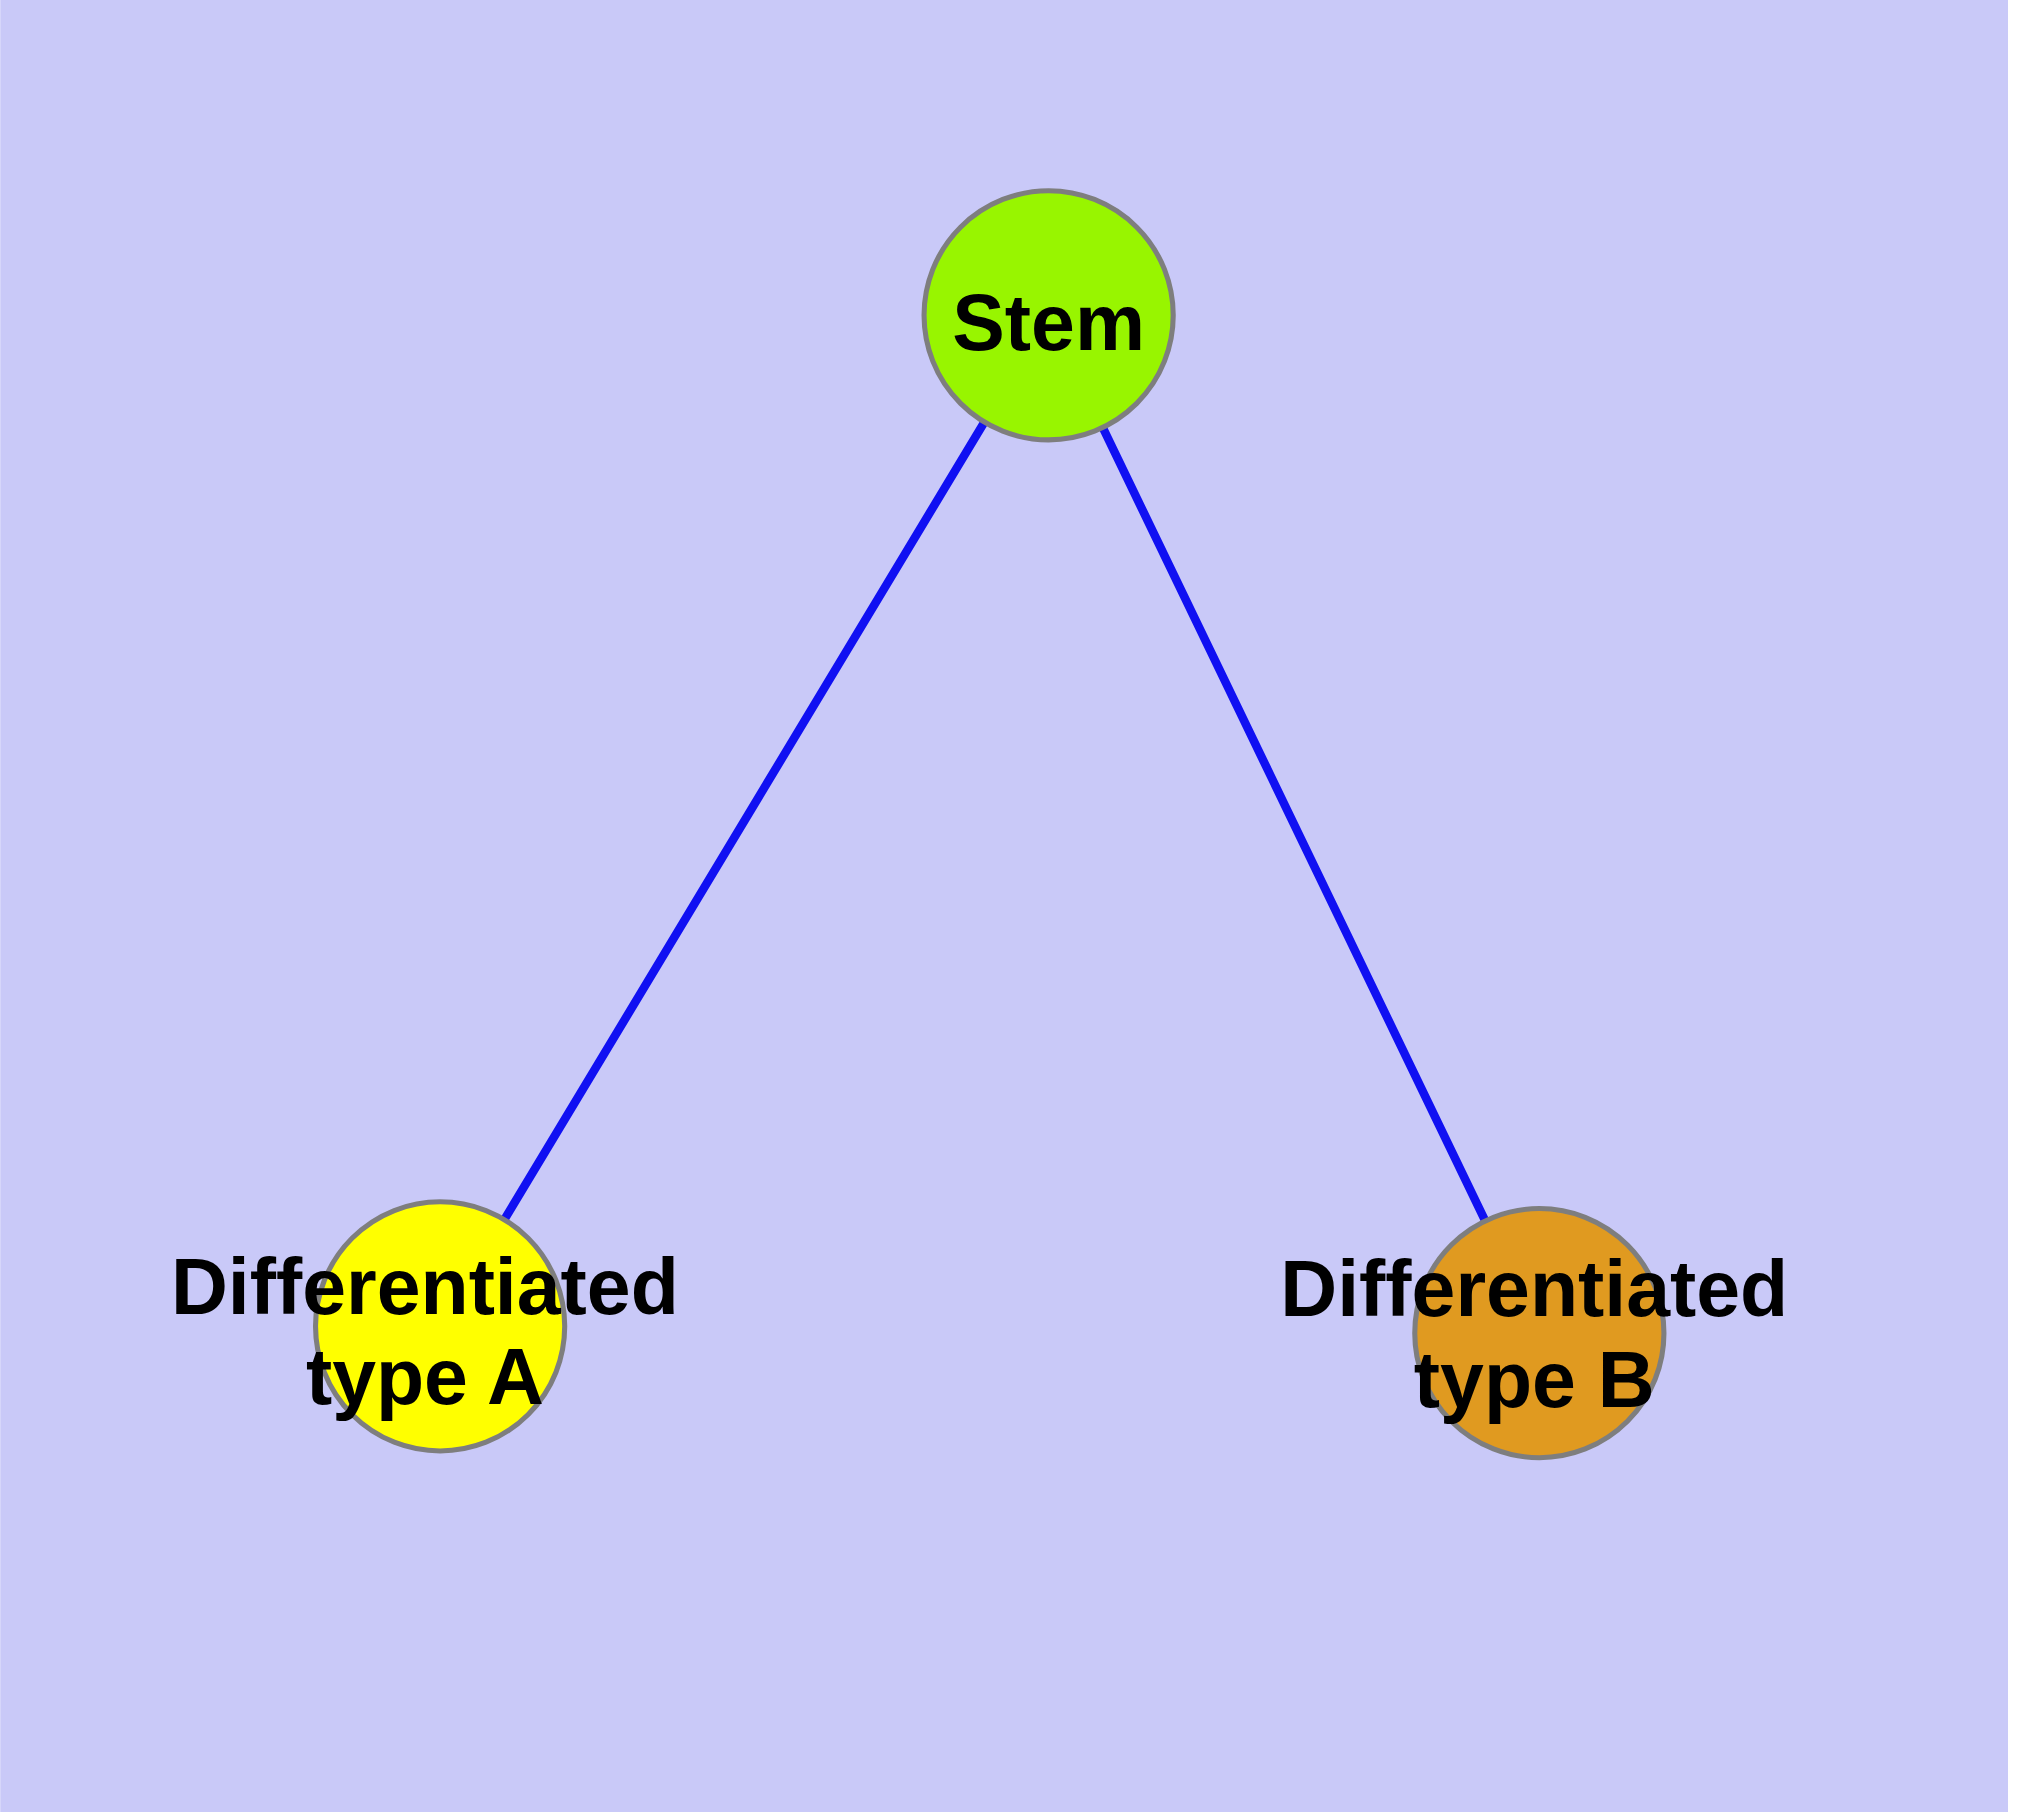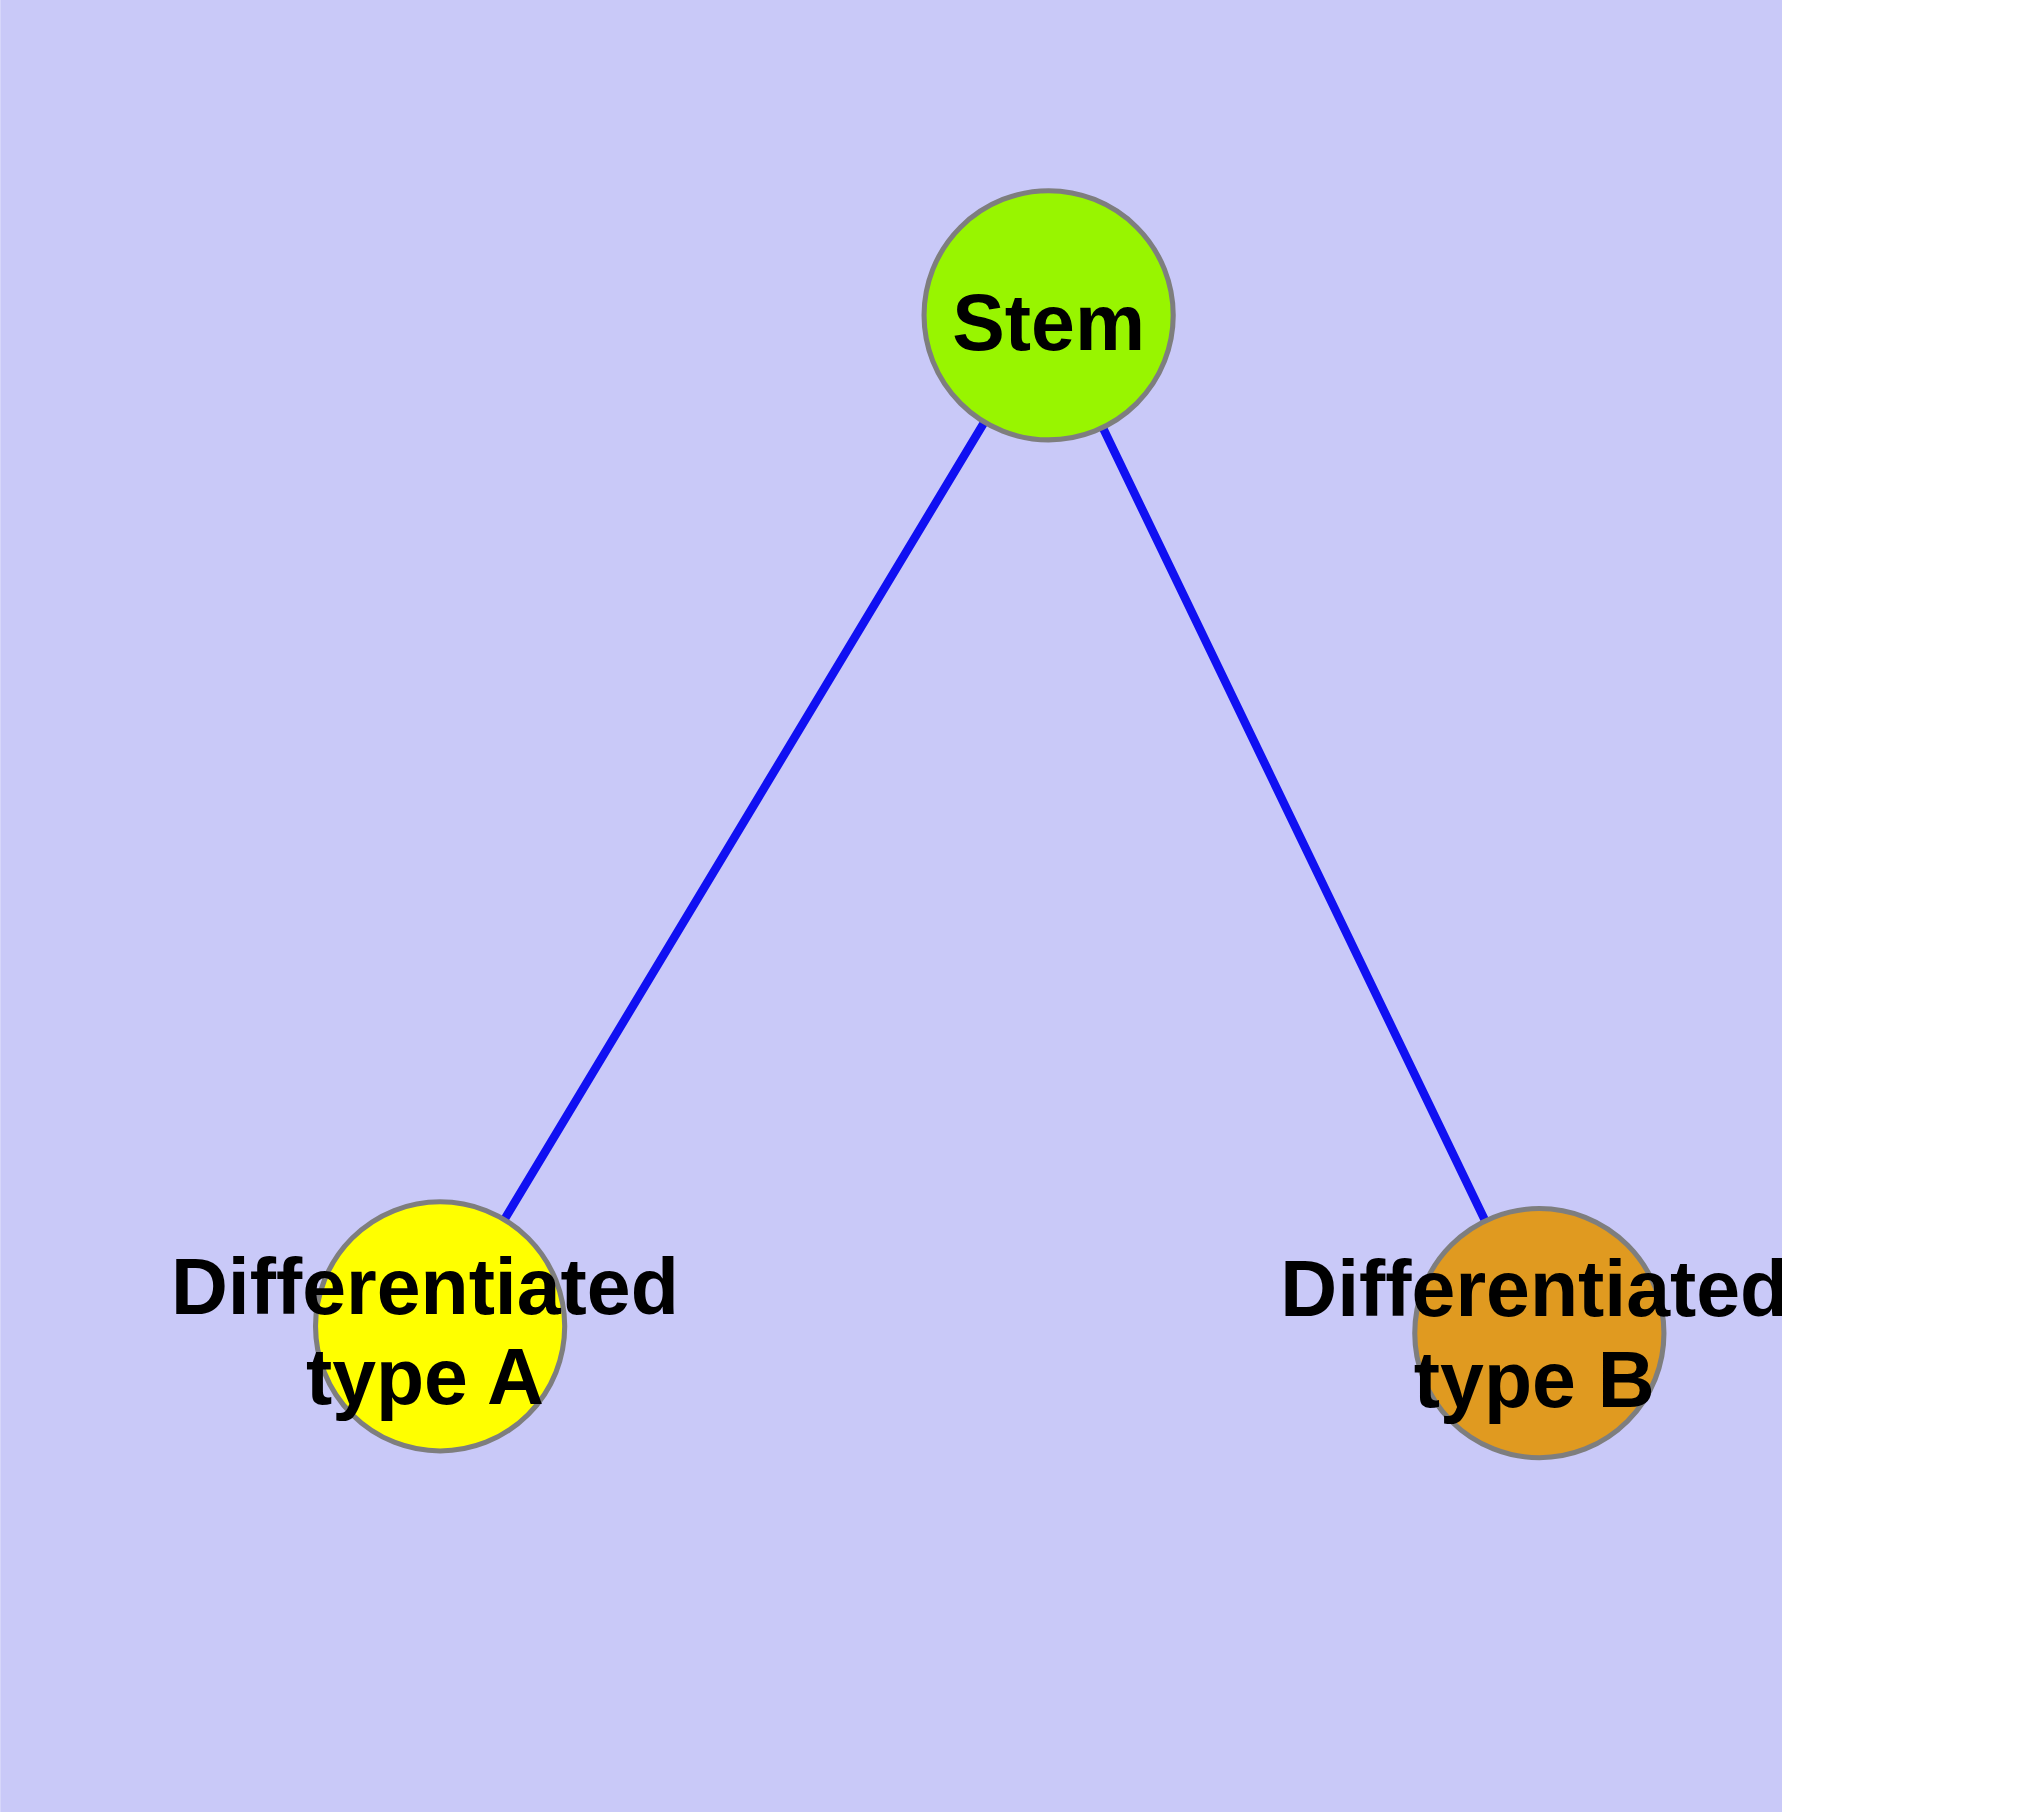--- a/index.html
+++ b/index.html
@@ -1,21 +1,21 @@
 <!DOCTYPE html>
 <html style="font-size:13.6px"><head>
 <meta charset="utf-8">
 <style>
   html, body {
     margin: 0;
     padding: 0;
     background: #ffffff;
   }
   .canvas-wrap {
-    width: 1782px;
+    width: 2008px;
     height: 1812px;
     overflow: hidden;
   }
   svg.graph {
     display: block;
     width: 2021px;
     height: 1812px;
   }
   .node-label {
     font-family: "Liberation Sans", sans-serif;

